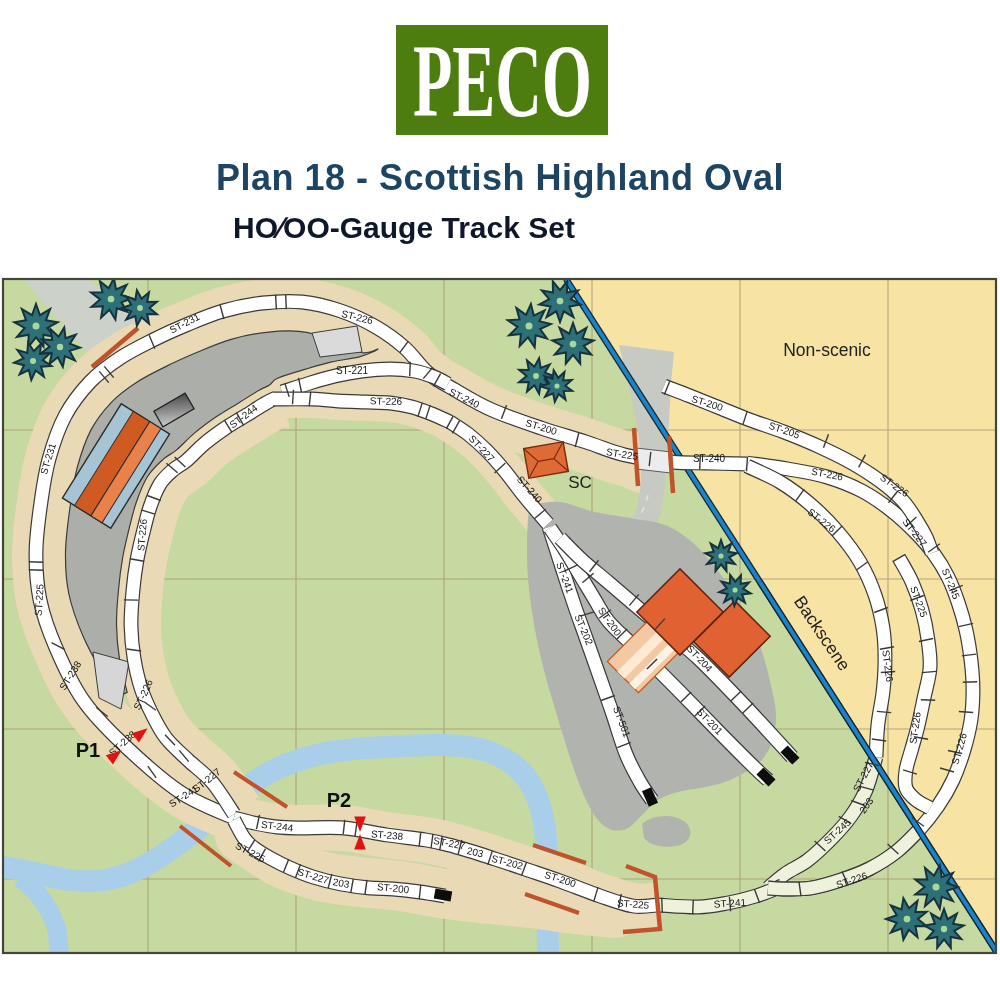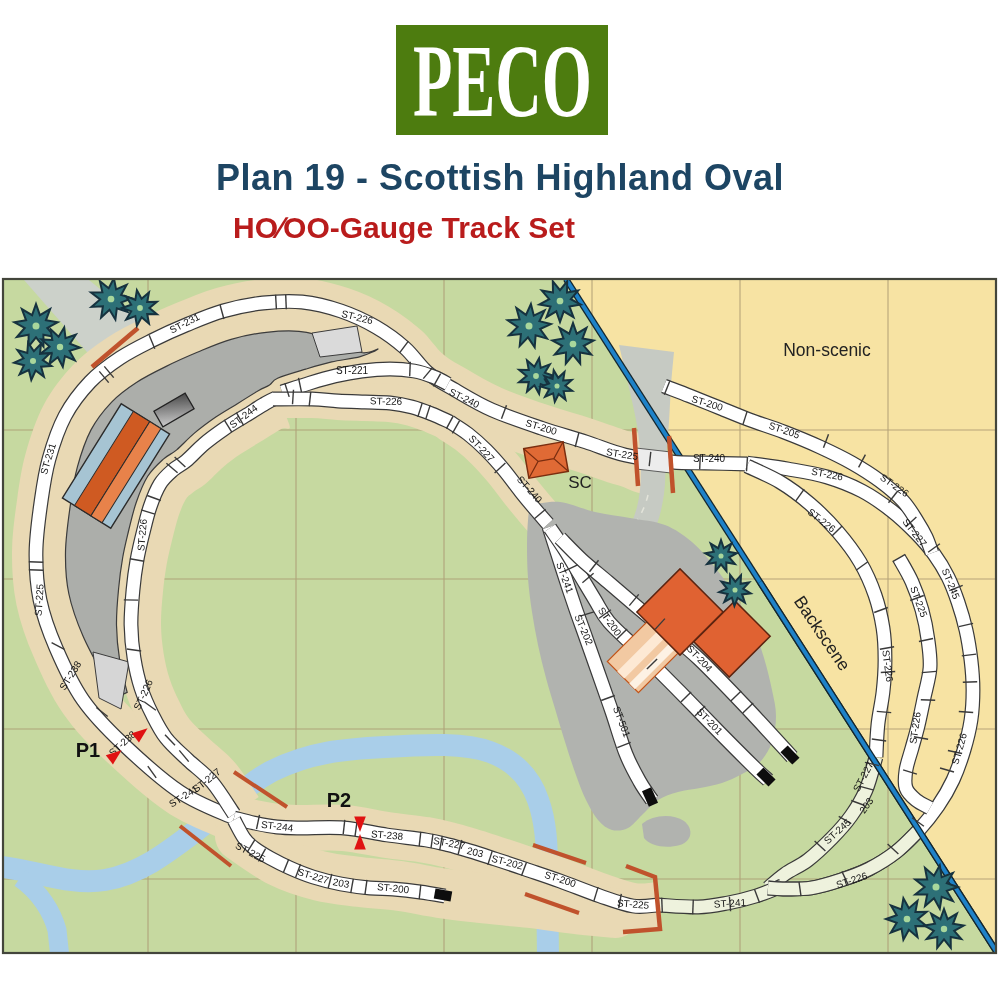--- a/index.html
+++ b/index.html
@@ -4,30 +4,30 @@
 <style>
   html,body { margin:0; padding:0; background:#ffffff; width:1000px; height:1000px;
                font-family:"Liberation Sans", sans-serif; }
   .logo { position:absolute; left:396px; top:25px; width:212px; height:110px; background:#4d7c0f;
            display:flex; align-items:center; justify-content:center; }
   .logo span { font-family:"Liberation Serif", serif; font-weight:bold; color:#ffffff;
                 font-size:104px; transform:scaleX(0.62); letter-spacing:0px; }
   .title { position:absolute; top:157px; left:0; width:1000px; text-align:center;
             font-size:36px; font-weight:bold; color:#1d4563; letter-spacing:0.5px; }
   .subtitle { position:absolute; top:211px; left:0; width:808px; text-align:center;
-               font-size:30px; font-weight:bold; color:#b91c1c; }
+               font-size:30px; font-weight:bold; color:#0f172a; }
 </style>
 </head>
 <body>
 
 <div class="logo">
     <span>PECO</span>
   </div>
 
-<div class="title">Plan 19 - Scottish Highland Oval</div>
+<div class="title">Plan 18 - Scottish Highland Oval</div>
 
 <div class="subtitle">HO∕OO-Gauge Track Set</div>
 <svg width="1000" height="1000" viewBox="0 0 1000 1000" xmlns="http://www.w3.org/2000/svg" style="position:absolute;top:0;left:0" font-family="Liberation Sans, sans-serif">
 <defs>
       <clipPath id="mapclip">
         <rect x="3" y="279" width="993" height="674"></rect>
       </clipPath>
     </defs>
 <g clip-path="url(#mapclip)">
 

